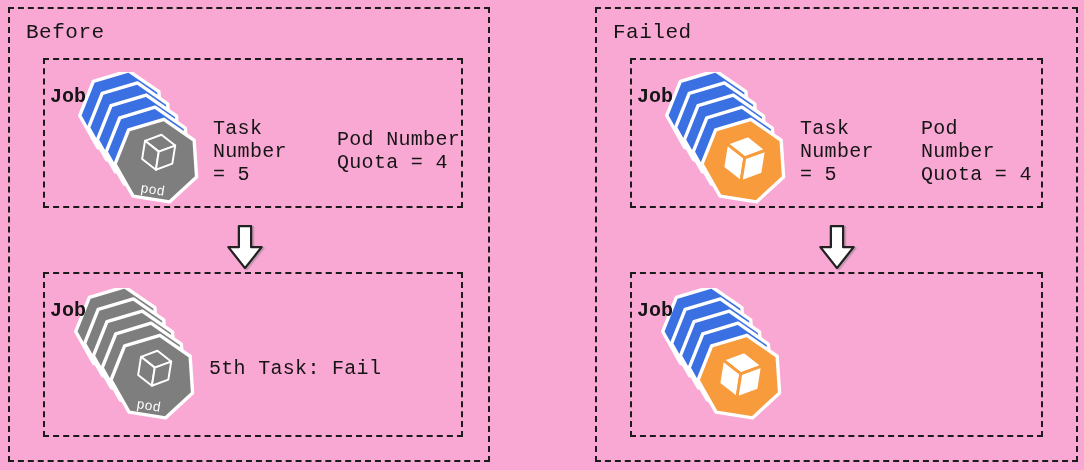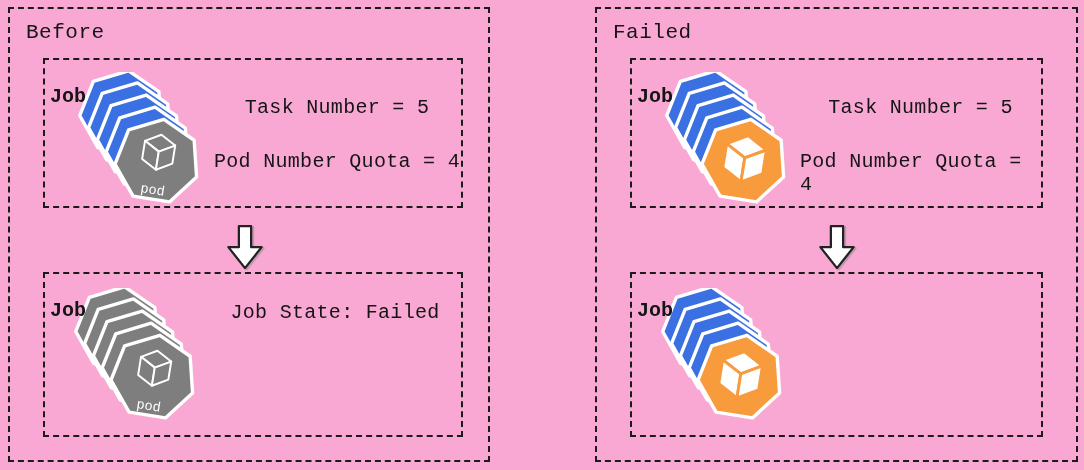--- a/index.html
+++ b/index.html
@@ -46,21 +46,21 @@
     margin-top: 24px;
   }
   .job-content { display: flex; height: 100%; }
   .icon-wrap { flex: 0 0 auto; }
   .job-top    .icon-wrap { margin: 12px 0 0 28px; }
   .job-bottom .icon-wrap { margin: 14px 0 0 24px; }
   .pods-icon { width: 140px; height: 136px; display: block; }
   .lines {
     flex: 1;
     display: flex;
-    flex-direction: column;
+    flex-direction: row;
     align-items: center;
     font-size: 20px;
     letter-spacing: 0.3px;
   }
   .job-top    .lines { padding-top: 36px; gap: 31px; }
   .job-bottom .lines { padding-top: 27px; gap: 36px; }
   .arrow {
     position: absolute;
     top: 215px;
     width: 42px;
@@ -140,21 +140,21 @@
                 <use href="#hept" transform="translate(103,102)"></use>
               </g>
               <g stroke-width="3.2" stroke-linejoin="round" fill="#7E7E7E" stroke="#FFFFFF">
                 <use href="#cube" transform="translate(103,92) scale(0.72)"></use>
               </g>
               <text x="103" y="141" text-anchor="middle" font-size="16" fill="#FFFFFF" stroke="none">pod</text>
             </g>
           </svg>
         </div>
         <div class="lines">
-          <div>Job State: Failed</div>
+          <div>5th Task: Fail</div>
         </div>
       </div>
     </div>
   </div>
 
   <div class="panel panel-after">
     <div class="panel-label">Failed</div>
 
     <div class="job-box job-top">
       <div class="job-label">Job</div>

